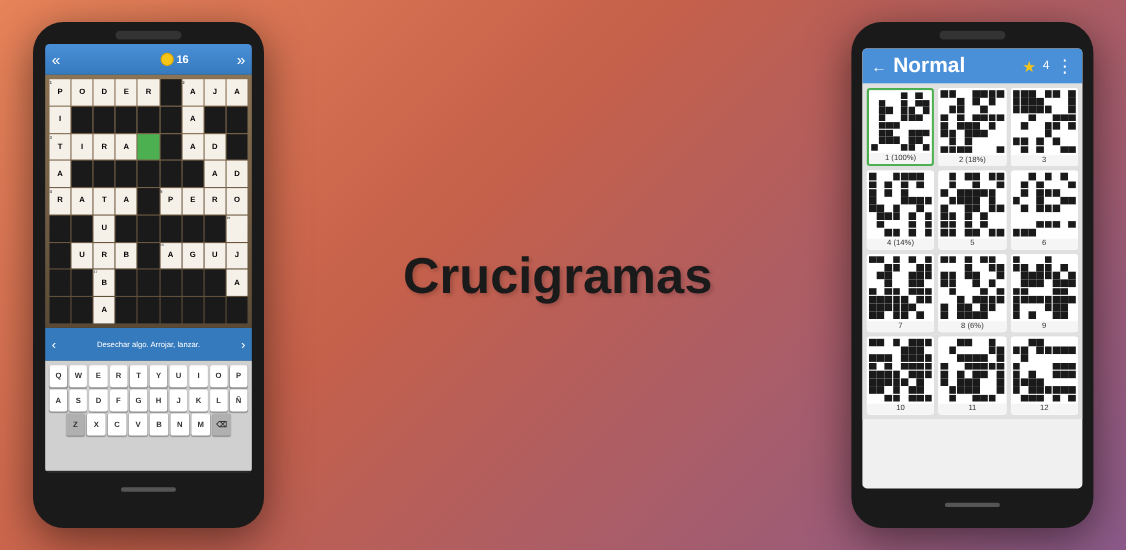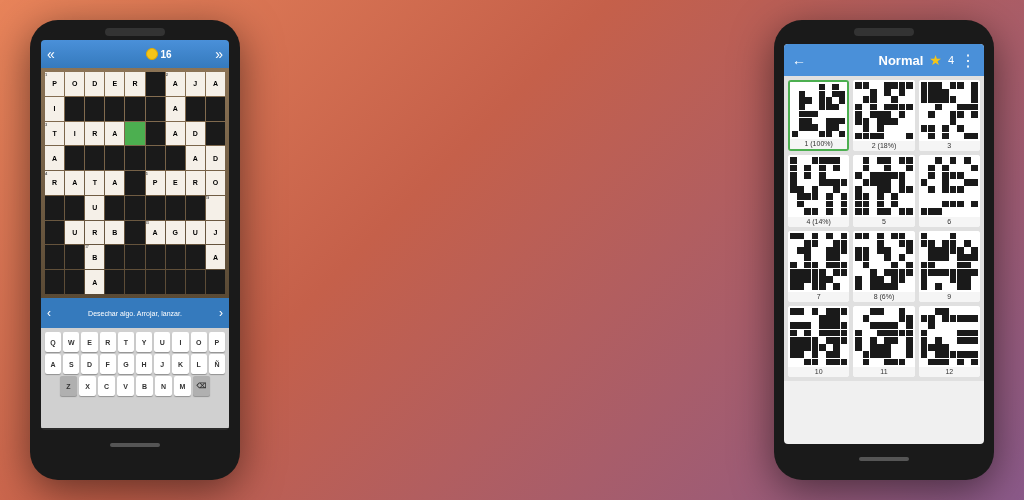--- a/index.html
+++ b/index.html
@@ -225,24 +225,23 @@
       gap: 6px;
     }
 
     .rp-back {
       color: #fff;
       font-size: 14px;
     }
 
     .rp-title {
       color: #fff;
-      font-size: 13px;
+      font-size: 19px;
       font-weight: bold;
       flex: 1;
-      text-align: right;
     }
 
     .rp-star {
       color: #f5c518;
       font-size: 14px;
     }
 
     .rp-count {
       color: #fff;
       font-size: 11px;
@@ -468,21 +467,21 @@
       </div>
     </div>
   </div>
   <div class="phone-bottom">
     <div class="home-indicator"></div>
   </div>
 </div>
 
 <div class="center-text">
   <div class="main-title">
-    <br>
+    <span>Crucigramas</span><br>
   </div>
 </div>
 
 <div class="phone-right">
   <div class="phone-notch"></div>
   <div class="phone-screen-right">
 
     <div class="rp-header">
       <span class="rp-back">←</span>
       <span class="rp-title">Normal</span>

